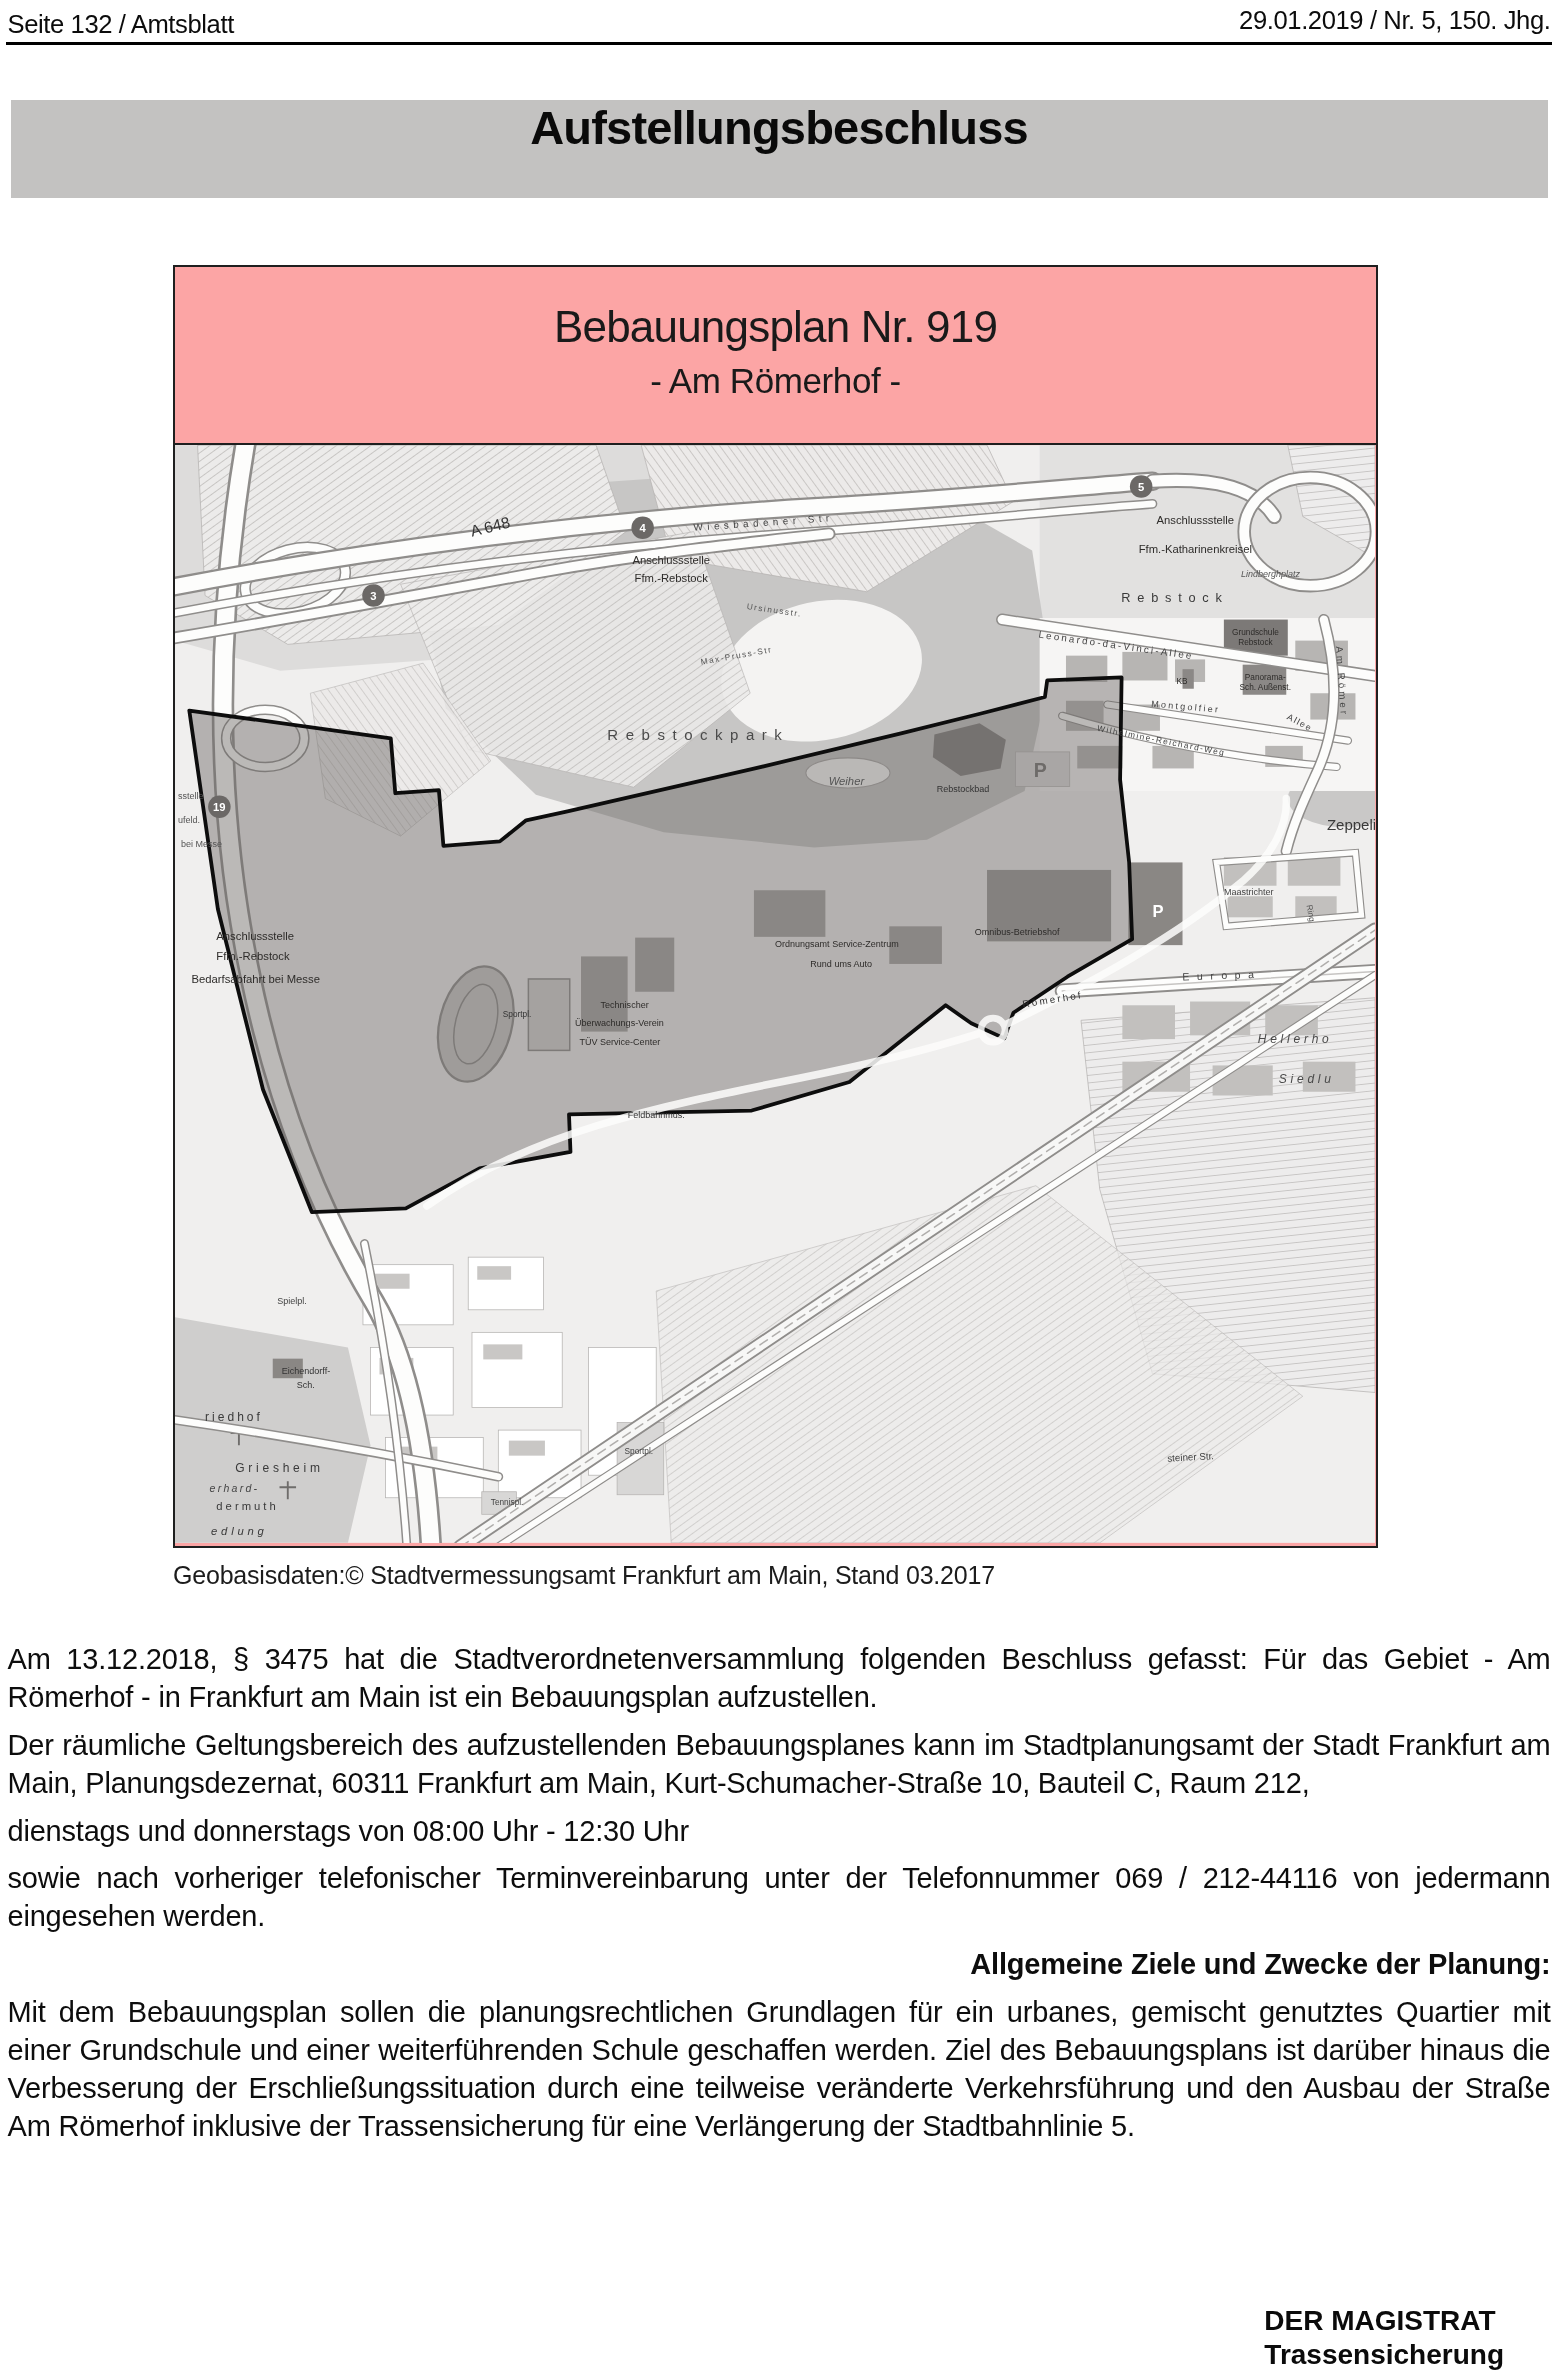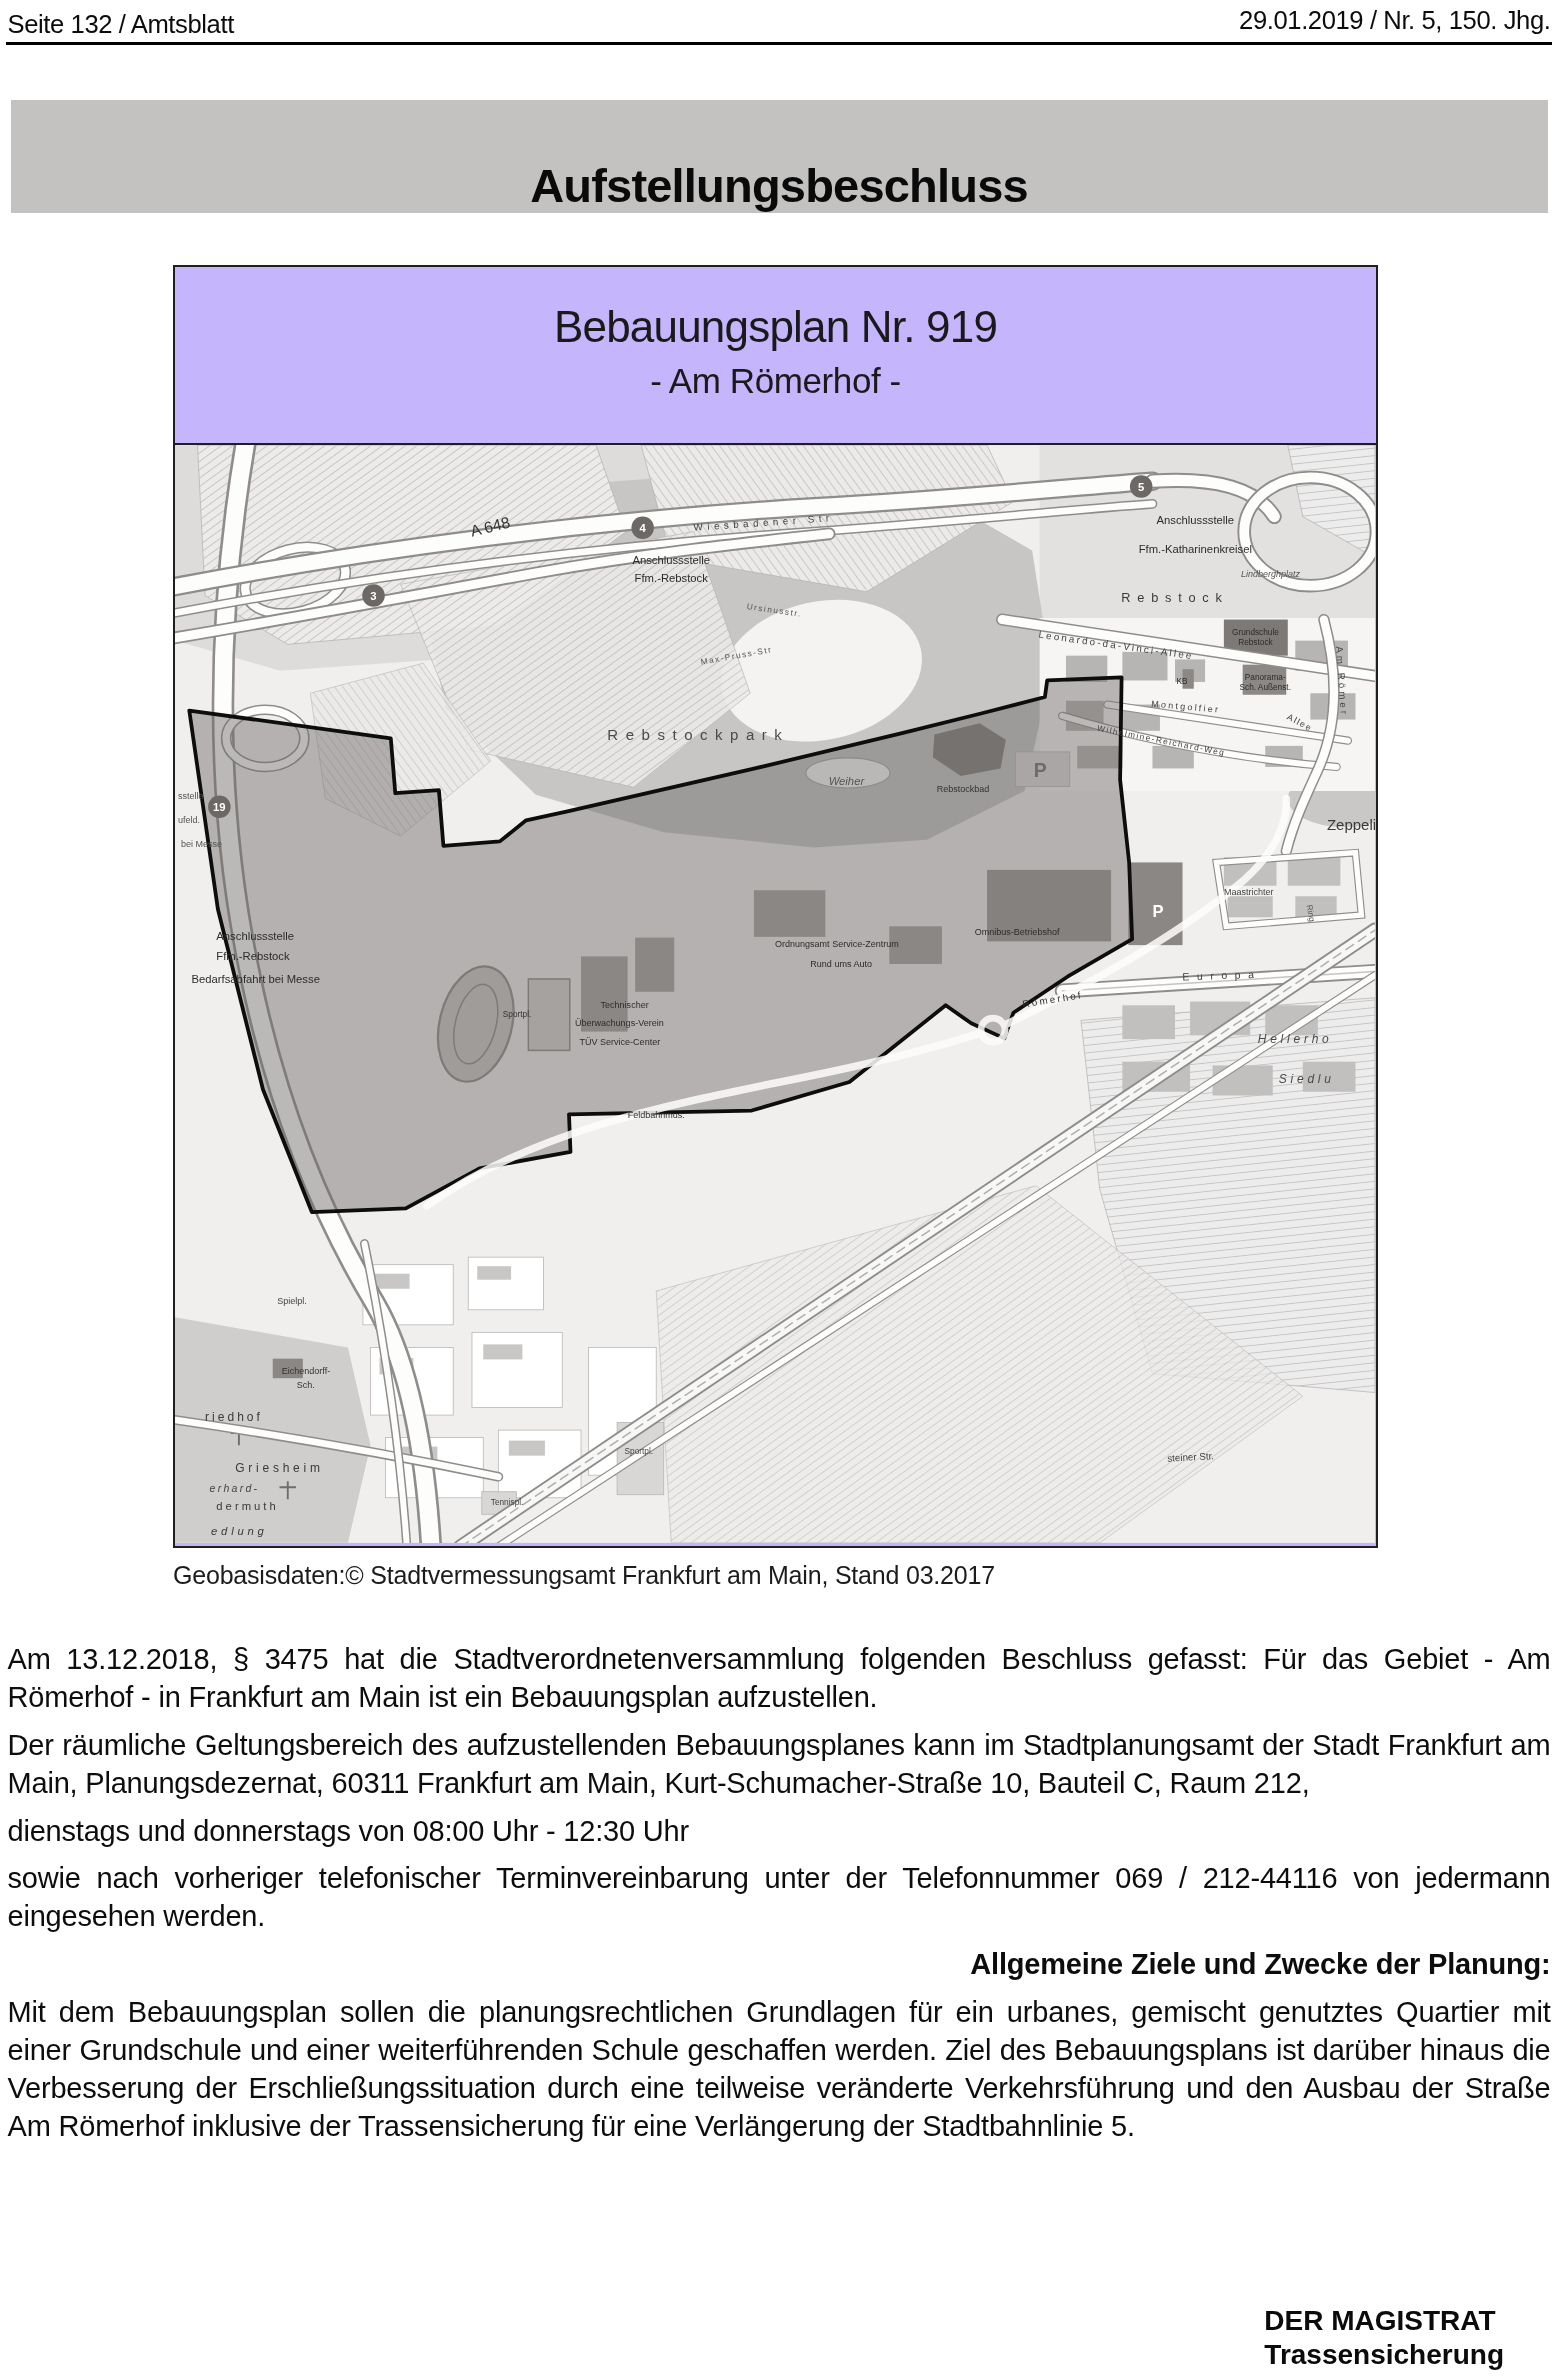--- a/index.html
+++ b/index.html
@@ -7,26 +7,26 @@
     width:1558px;height:2377px;position:relative;background:#ffffff;
     font-family:"Liberation Sans", sans-serif;color:#111;
   }
   
   .hdr{position:absolute;left:7.5px;right:7.5px;top:6px;height:33px;
        font-size:25.6px;letter-spacing:-0.4px;color:#0c0c0c;}
   .hdr .l{position:absolute;left:0;top:4px;}
   .hdr .r{position:absolute;right:0;top:0;}
   .hdr-rule{position:absolute;left:6px;right:6px;top:42px;height:3px;background:#000;}
   
-  .banner{position:absolute;left:10.5px;top:100px;width:1537px;height:113px;
-          background:#c3c2c1;display:flex;align-items:flex-end;justify-content:center;}
+  .banner{position:absolute;left:10.5px;top:100px;width:1537px;height:98px;
+          background:#c3c2c1;display:flex;align-items:flex-start;justify-content:center;}
   .banner h1{margin:0;font-size:47px;font-weight:bold;color:#0a0a0a;letter-spacing:-0.8px;}
   
   .mapbox{position:absolute;left:173px;top:265px;width:1205px;height:1283px;
-          border:2.3px solid #1f1f1f;box-sizing:border-box;background:#c4b5fd;}
+          border:2.3px solid #1f1f1f;box-sizing:border-box;background:#fca5a5;}
   .maptitle{height:178px;border-bottom:2.3px solid #1f1f1f;text-align:center;box-sizing:border-box;}
   .maptitle .t1{padding-top:35px;font-size:44px;letter-spacing:-0.8px;color:#1a1a1a;}
   .maptitle .t2{padding-top:9px;font-size:35px;letter-spacing:-0.4px;color:#1a1a1a;}
   .mapsvg{display:block;}
   .caption{position:absolute;left:173px;top:1561px;font-size:25px;letter-spacing:-0.2px;color:#1c1c1c;}
   
   .bodytext{position:absolute;left:7.5px;right:7.5px;top:1640px;
             font-size:29px;line-height:38px;letter-spacing:-0.2px;color:#0d0d0d;}
   .bodytext p{margin:0 0 9.8px 0;text-align:justify;}
   .bodytext p.short{text-align:left;}

